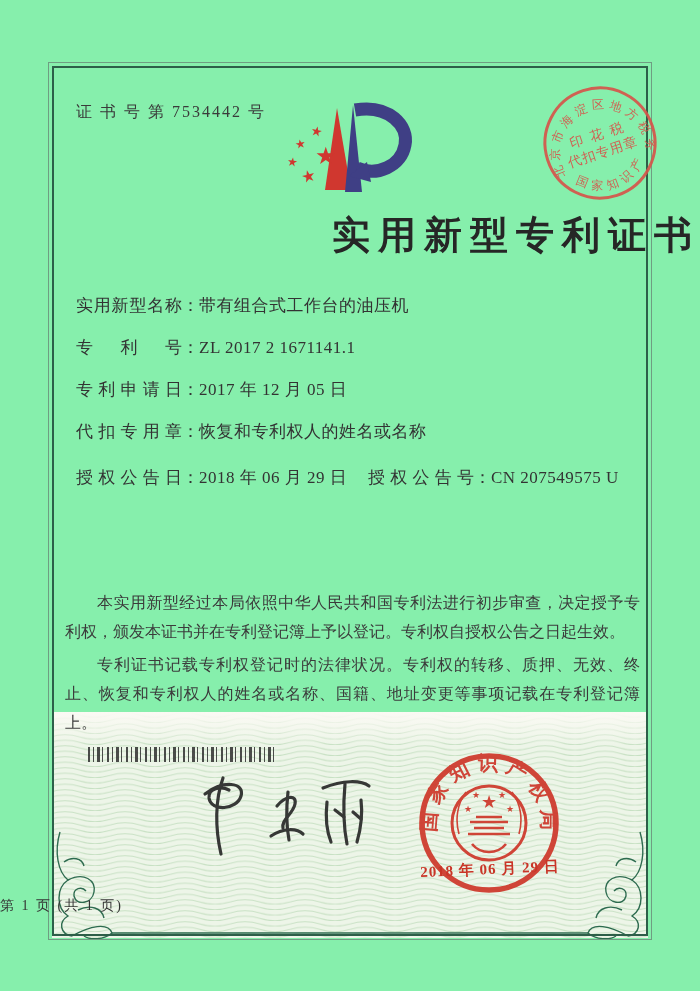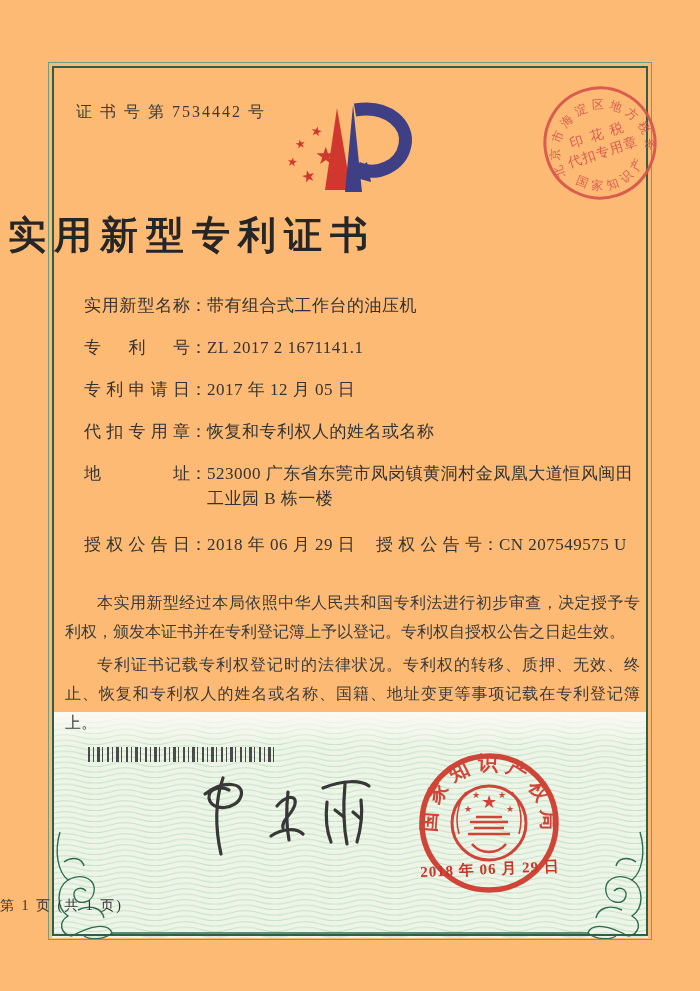--- a/index.html
+++ b/index.html
@@ -1,29 +1,29 @@
 <!DOCTYPE html>
 <html><head>
 <meta charset="utf-8">
 <style>
   html,body{margin:0;padding:0;background:#ffffff;}
   .page{
     position:relative;width:700px;height:991px;overflow:hidden;
-    background:#fdba74;outline:1px solid #d9d8d0;
+    background:#86efac;outline:1px solid #d9d8d0;
     font-family:"Liberation Serif","DejaVu Serif",serif;color:#2f2f2f;
   }
   
   .frame{position:absolute;left:48px;top:62px;width:604px;height:878px;
     border:1.5px solid #6f9d82;box-sizing:border-box;pointer-events:none;}
   .frame-inner{position:absolute;left:3px;top:3px;right:3px;bottom:3px;
     border:2.5px solid #2d5f49;}
   .cert-no{position:absolute;left:76px;top:102px;font-size:16px;letter-spacing:2px;color:#3a3a3a;}
-  .title{position:absolute;left:0;right:0;top:210px;margin:0;text-align:left;
+  .title{position:absolute;left:0;right:0;top:210px;margin:0;text-align:right;
     font-size:38px;font-weight:700;letter-spacing:8px;text-indent:8px;color:#262626;}
-  .fields{position:absolute;left:84px;right:52px;top:297px;font-size:17px;color:#333;}
+  .fields{position:absolute;left:76px;right:52px;top:297px;font-size:17px;color:#333;}
   .frow{margin-bottom:24px;line-height:18px;white-space:nowrap;}
   .flabel{display:inline-block;width:106px;text-align:justify;text-align-last:justify;vertical-align:top;}
   .fvalue{letter-spacing:.5px;}
   .addr2{margin-left:123px;margin-top:7px;}
   .grant-row{display:flex;margin-top:28px;}
   .grant-left{width:292px;}
   .glabel{display:inline-block;width:106px;text-align:justify;text-align-last:justify;}
   .bodytext{position:absolute;left:61px;right:56px;top:584px;font-size:16px;
     line-height:29px;text-align:justify;color:#3b3b3b;}
   .bodytext p{margin:4px;text-indent:2em;}
@@ -125,24 +125,20 @@
     </div>
     <div class="frow">
       <span class="flabel">专利号</span><span>：</span><span class="fvalue">ZL 2017 2 1671141.1</span>
     </div>
     <div class="frow">
       <span class="flabel">专利申请日</span><span>：</span><span class="fvalue">2017 年 12 月 05 日</span>
     </div>
     <div class="frow">
       <span class="flabel">代扣专用章</span><span>：</span><span class="fvalue">恢复和专利权人的姓名或名称</span>
     </div>
-    <div class="frow">
-      <span class="flabel">地址</span><span>：</span><span class="fvalue">523000 广东省东莞市凤岗镇黄洞村金凤凰大道恒风闽田</span>
-      <div class="addr2 fvalue">工业园 B 栋一楼</div>
-    </div>
     <div class="frow grant-row">
       <span class="grant-left">
         <span class="glabel">授权公告日</span><span>：</span><span class="fvalue">2018 年 06 月 29 日</span>
       </span>
       <span>
         <span class="glabel">授权公告号</span><span>：</span><span class="fvalue">CN 207549575 U</span>
       </span>
     </div>
   </div>
 

